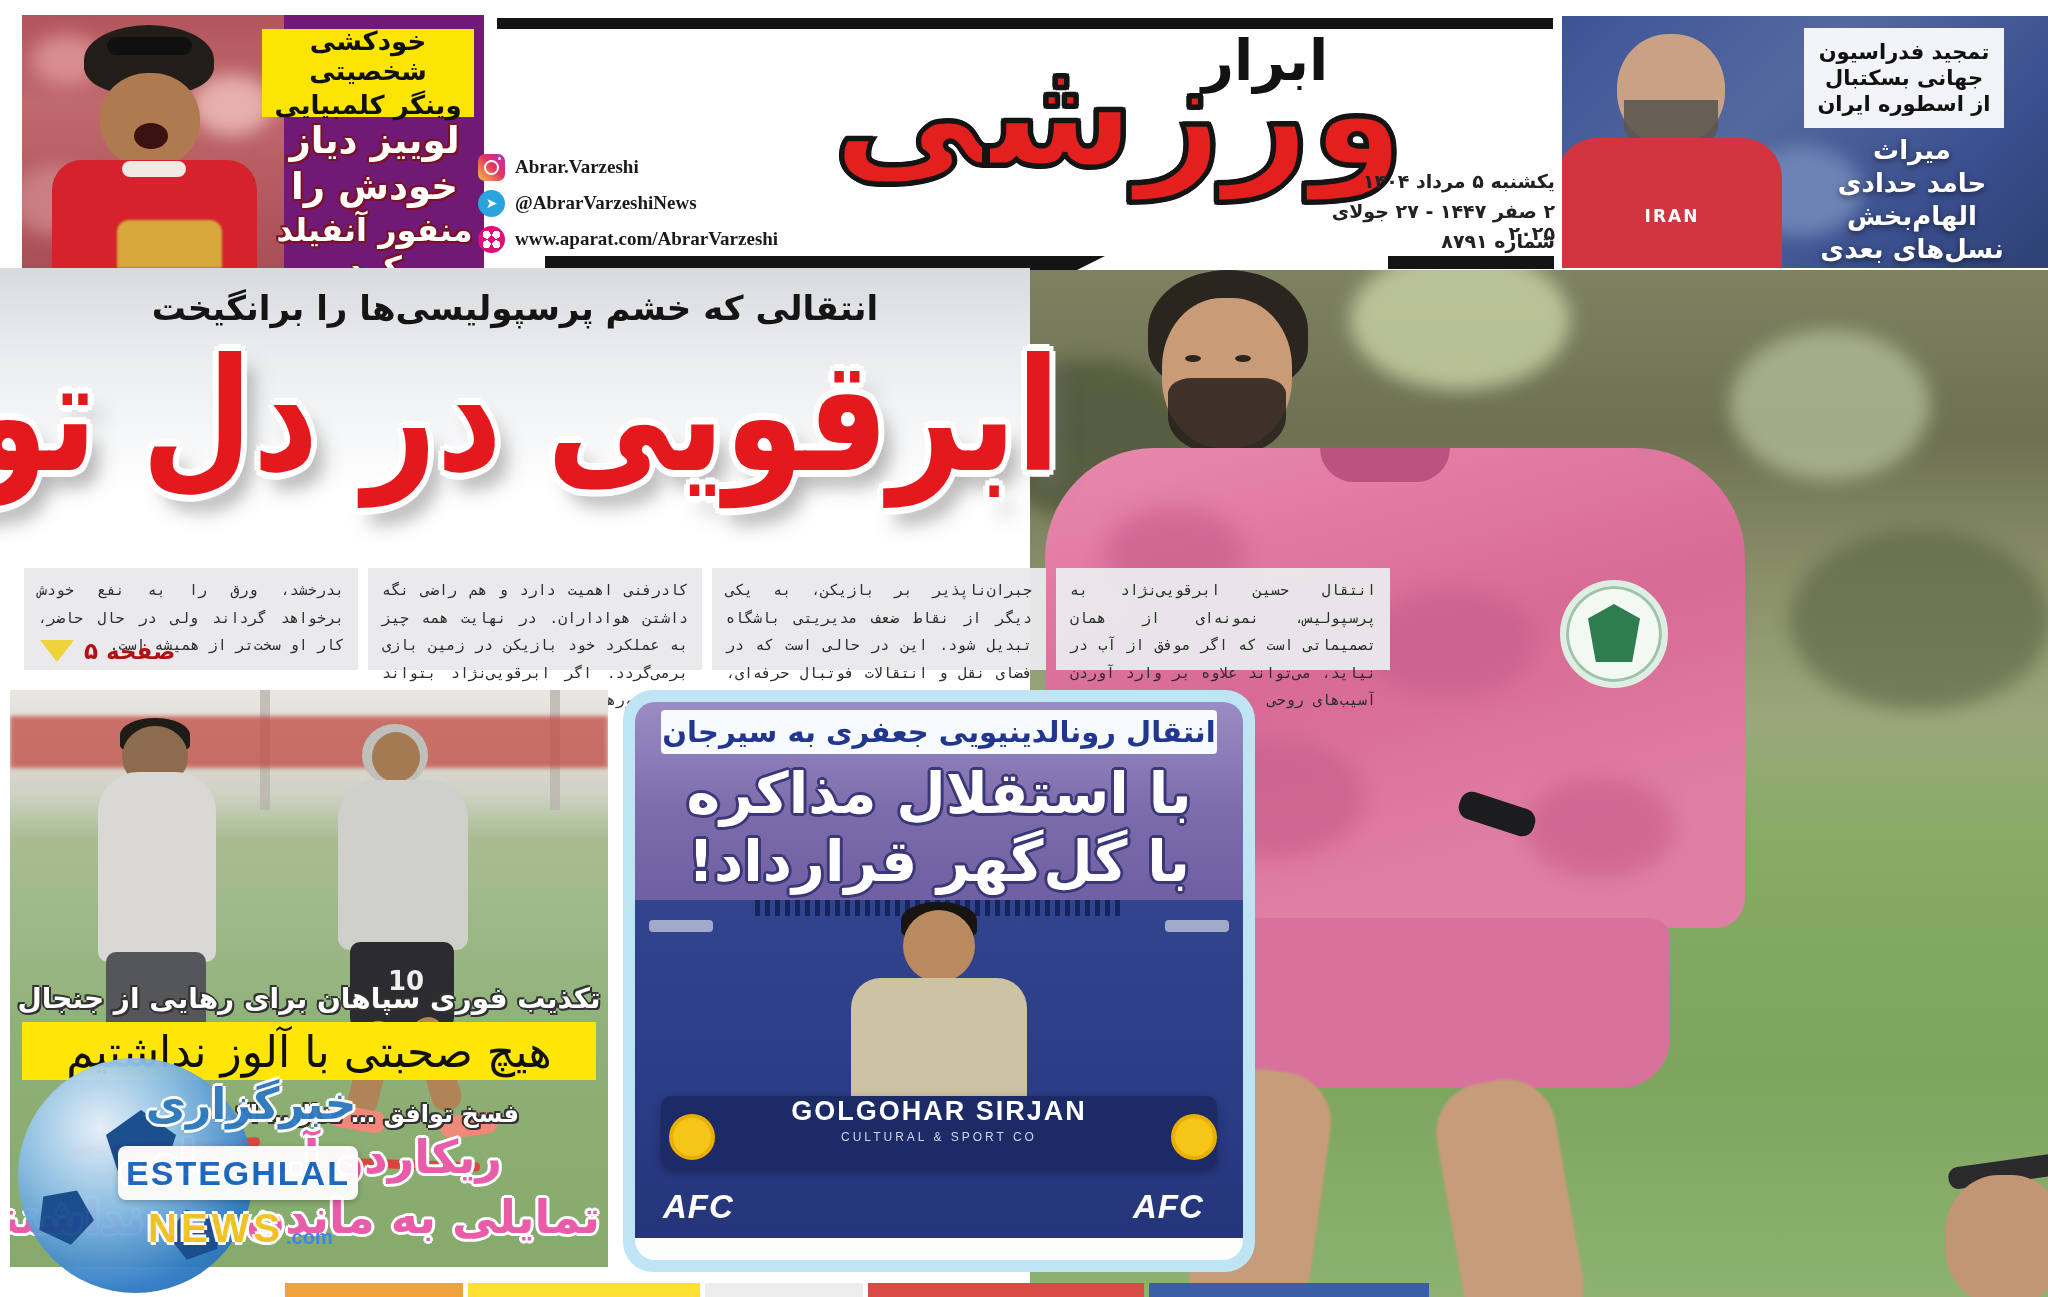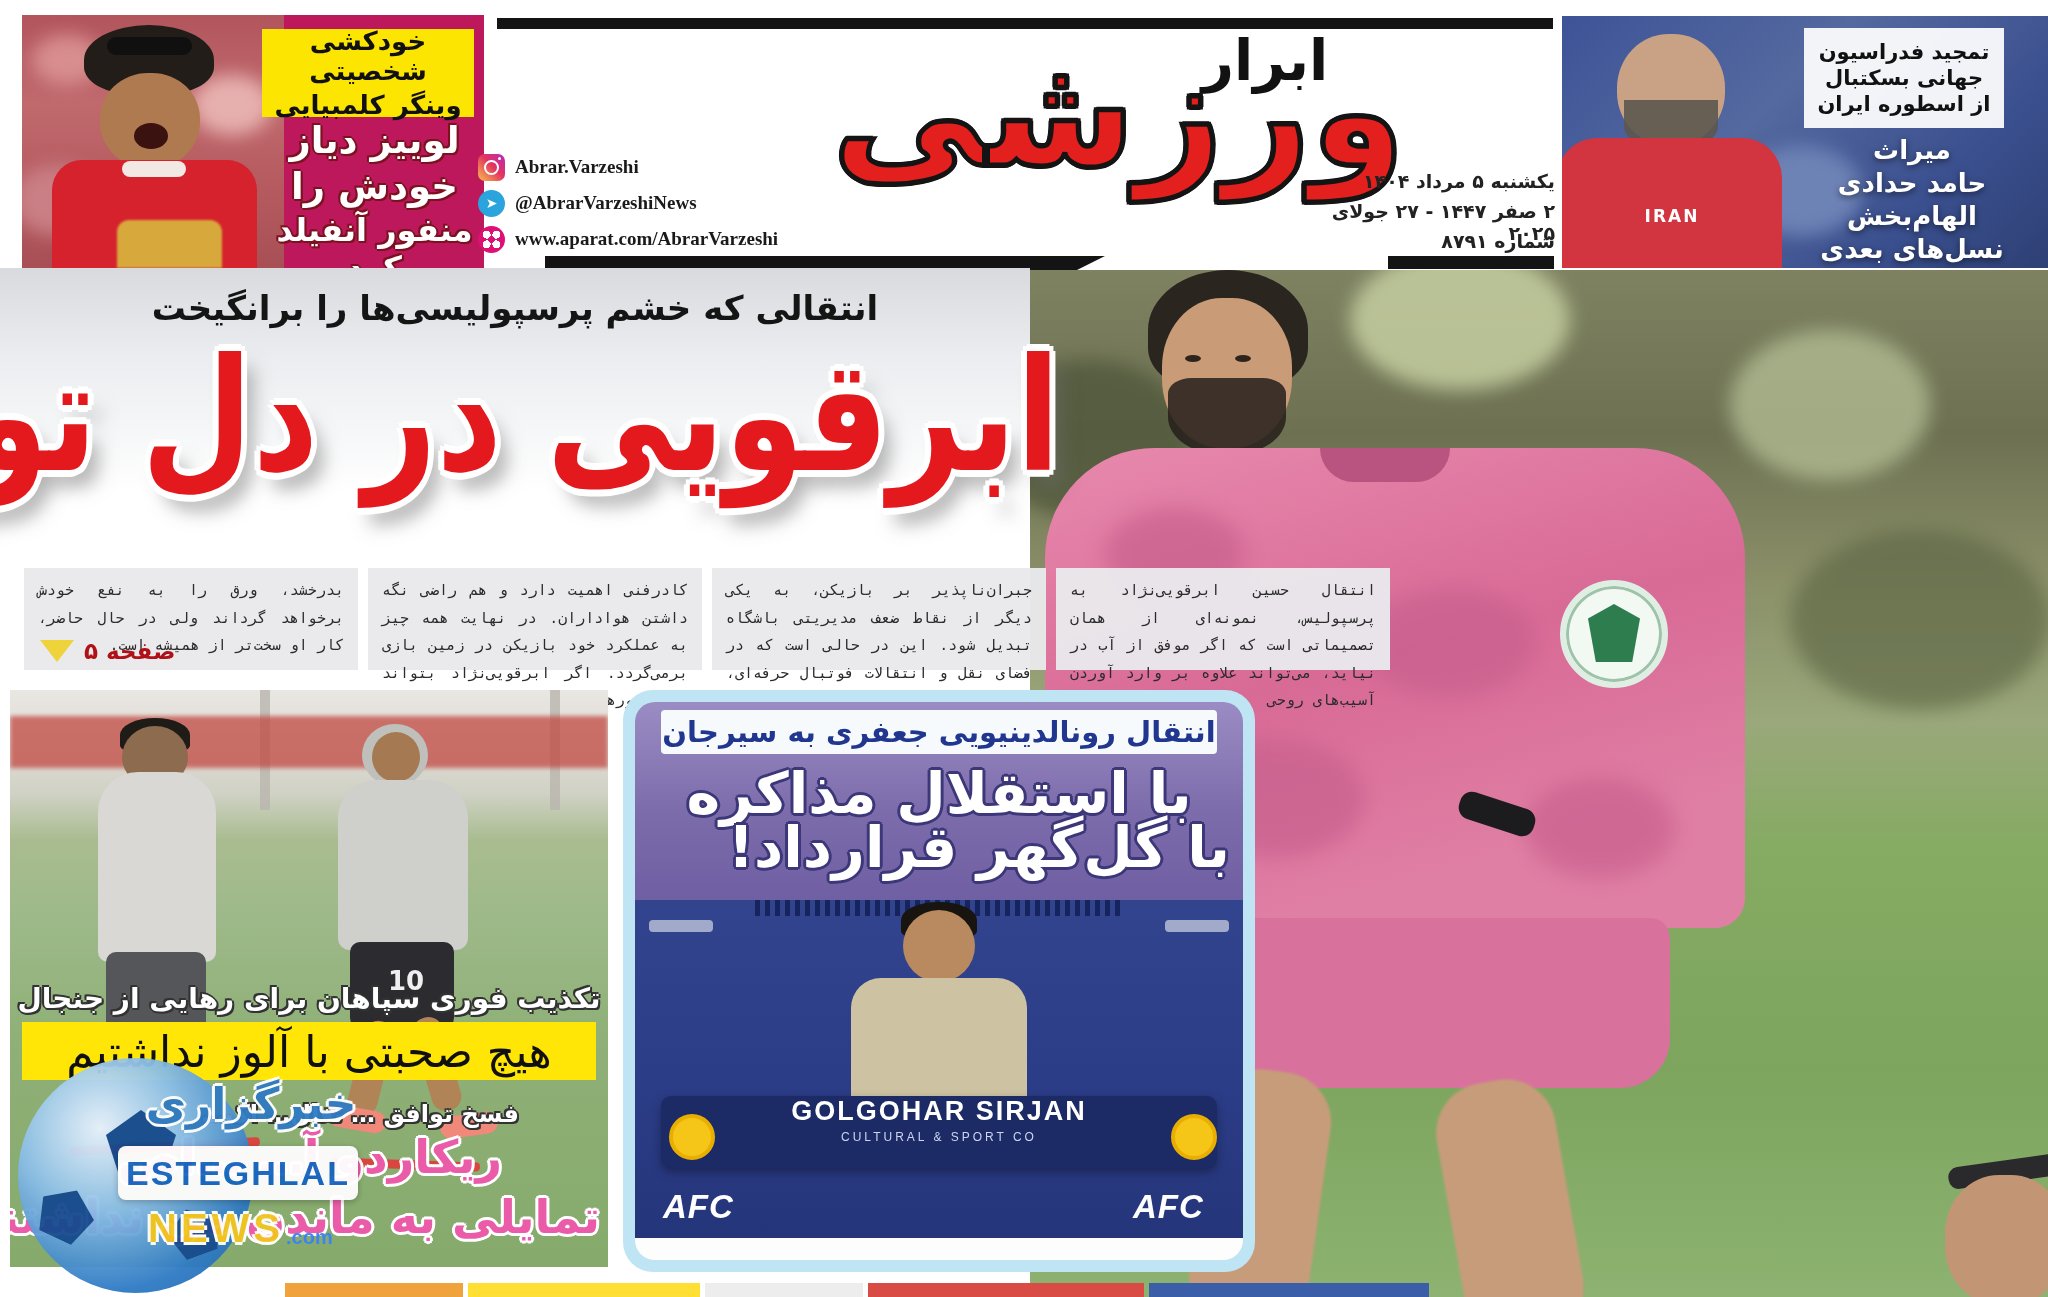--- a/index.html
+++ b/index.html
@@ -9,21 +9,21 @@
   .fa{direction:rtl;}
 
   
   .ol-white{text-shadow:3px 0 #fff,-3px 0 #fff,0 3px #fff,0 -3px #fff,2px 2px #fff,-2px 2px #fff,2px -2px #fff,-2px -2px #fff;}
   .ol-white-big{text-shadow:6px 0 #fff,-6px 0 #fff,0 6px #fff,0 -6px #fff,4px 4px #fff,-4px 4px #fff,4px -4px #fff,-4px -4px #fff,12px 14px 16px rgba(110,110,110,.5);}
   .ol-darkred{text-shadow:2px 0 #7c1220,-2px 0 #7c1220,0 2px #7c1220,0 -2px #7c1220,2px 2px #7c1220,-2px -2px #7c1220;}
   .ol-dark{text-shadow:3px 0 #3b3779,-3px 0 #3b3779,0 3px #3b3779,0 -3px #3b3779,2px 2px #3b3779,-2px 2px #3b3779,2px -2px #3b3779,-2px -2px #3b3779;}
   .ol-gray{text-shadow:2px 0 #333,-2px 0 #333,0 2px #333,0 -2px #333,2px 2px #333,-2px -2px #333;}
 
   
-  .luis-card{left:22px;top:15px;width:462px;height:253px;overflow:hidden;background:#be185d;}
+  .luis-card{left:22px;top:15px;width:462px;height:253px;overflow:hidden;background:#701a75;}
   .luis-photo{left:0;top:0;width:262px;height:253px;overflow:hidden;
       background:linear-gradient(180deg,#b2555c 0%,#c06a6e 35%,#b85e63 60%,#a84f55 100%);}
   .blob{position:absolute;border-radius:50%;filter:blur(9px);}
   .luis-face{left:78px;top:58px;width:100px;height:95px;border-radius:48%;background:#b07a50;}
   .luis-hair{left:62px;top:10px;width:130px;height:70px;border-radius:50% 50% 40% 40%;background:#221d19;}
   .luis-glasses{left:85px;top:22px;width:85px;height:18px;border-radius:9px;background:#101010;}
   .luis-mouth{left:112px;top:108px;width:34px;height:26px;border-radius:50%;background:#3a120f;}
   .luis-shirt{left:30px;top:145px;width:205px;height:108px;border-radius:30px 30px 0 0;background:#d5222d;}
   .luis-collar{left:100px;top:146px;width:64px;height:16px;border-radius:8px;background:#f2e8e4;}
   .luis-trophy{left:95px;top:205px;width:105px;height:48px;border-radius:12px 12px 0 0;background:#d7a93c;filter:blur(1px);}
@@ -320,21 +320,21 @@
     <div class="abs wm-news">NEWS</div>
     <div class="abs wm-com">.com</div>
   </div>
 
   <div class="abs tr-card">
     <div class="abs tr-purple">
       <div class="abs tr-title">
         <div class="fa">انتقال رونالدینیویی جعفری به سیرجان</div>
       </div>
       <div class="abs tr-h fa ol-dark" style="top:58px;">با استقلال مذاکره</div>
-      <div class="abs tr-h fa ol-dark" style="top:112px;padding-left:40px;">با گل‌گهر قرارداد!</div>
+      <div class="abs tr-h fa ol-dark" style="top:126px;">با گل‌گهر قرارداد!</div>
     </div>
     <div class="abs tr-photo">
       <div class="abs fringe"></div>
       <div class="sponsor" style="left:14px;top:20px;"></div>
       <div class="sponsor" style="left:530px;top:20px;"></div>
       <div class="abs tr-hairc"></div>
       <div class="abs tr-head"></div>
       <div class="abs tr-shirt"></div>
       <div class="abs scarf">
         <b>GOLGOHAR SIRJAN</b>

